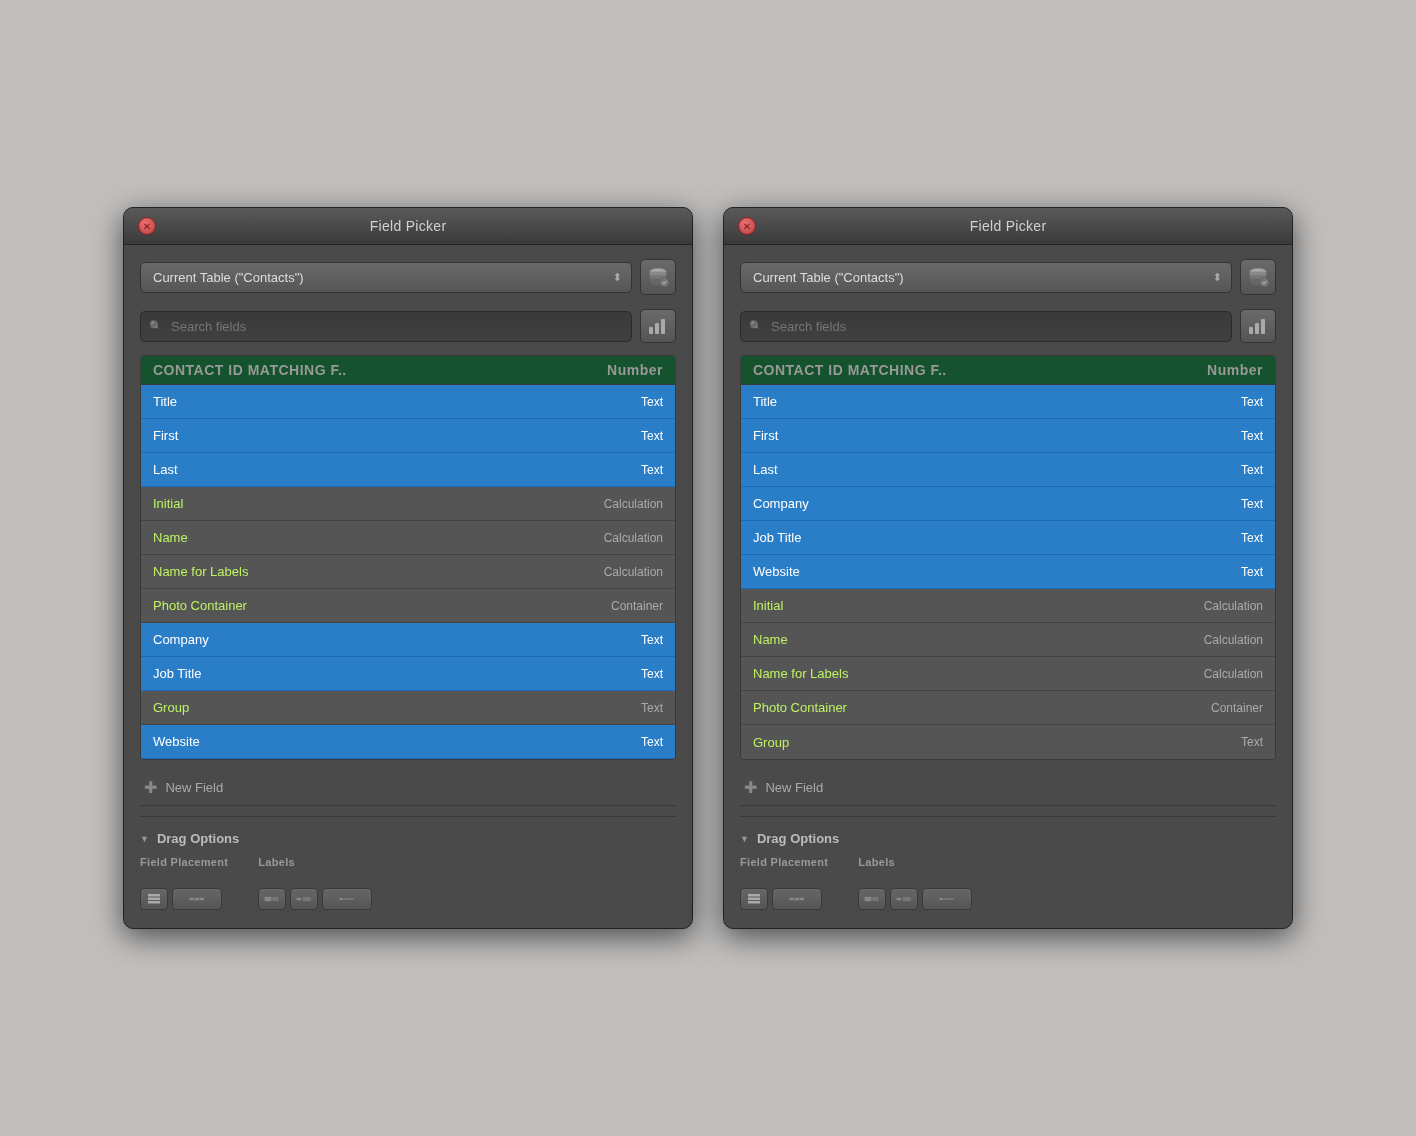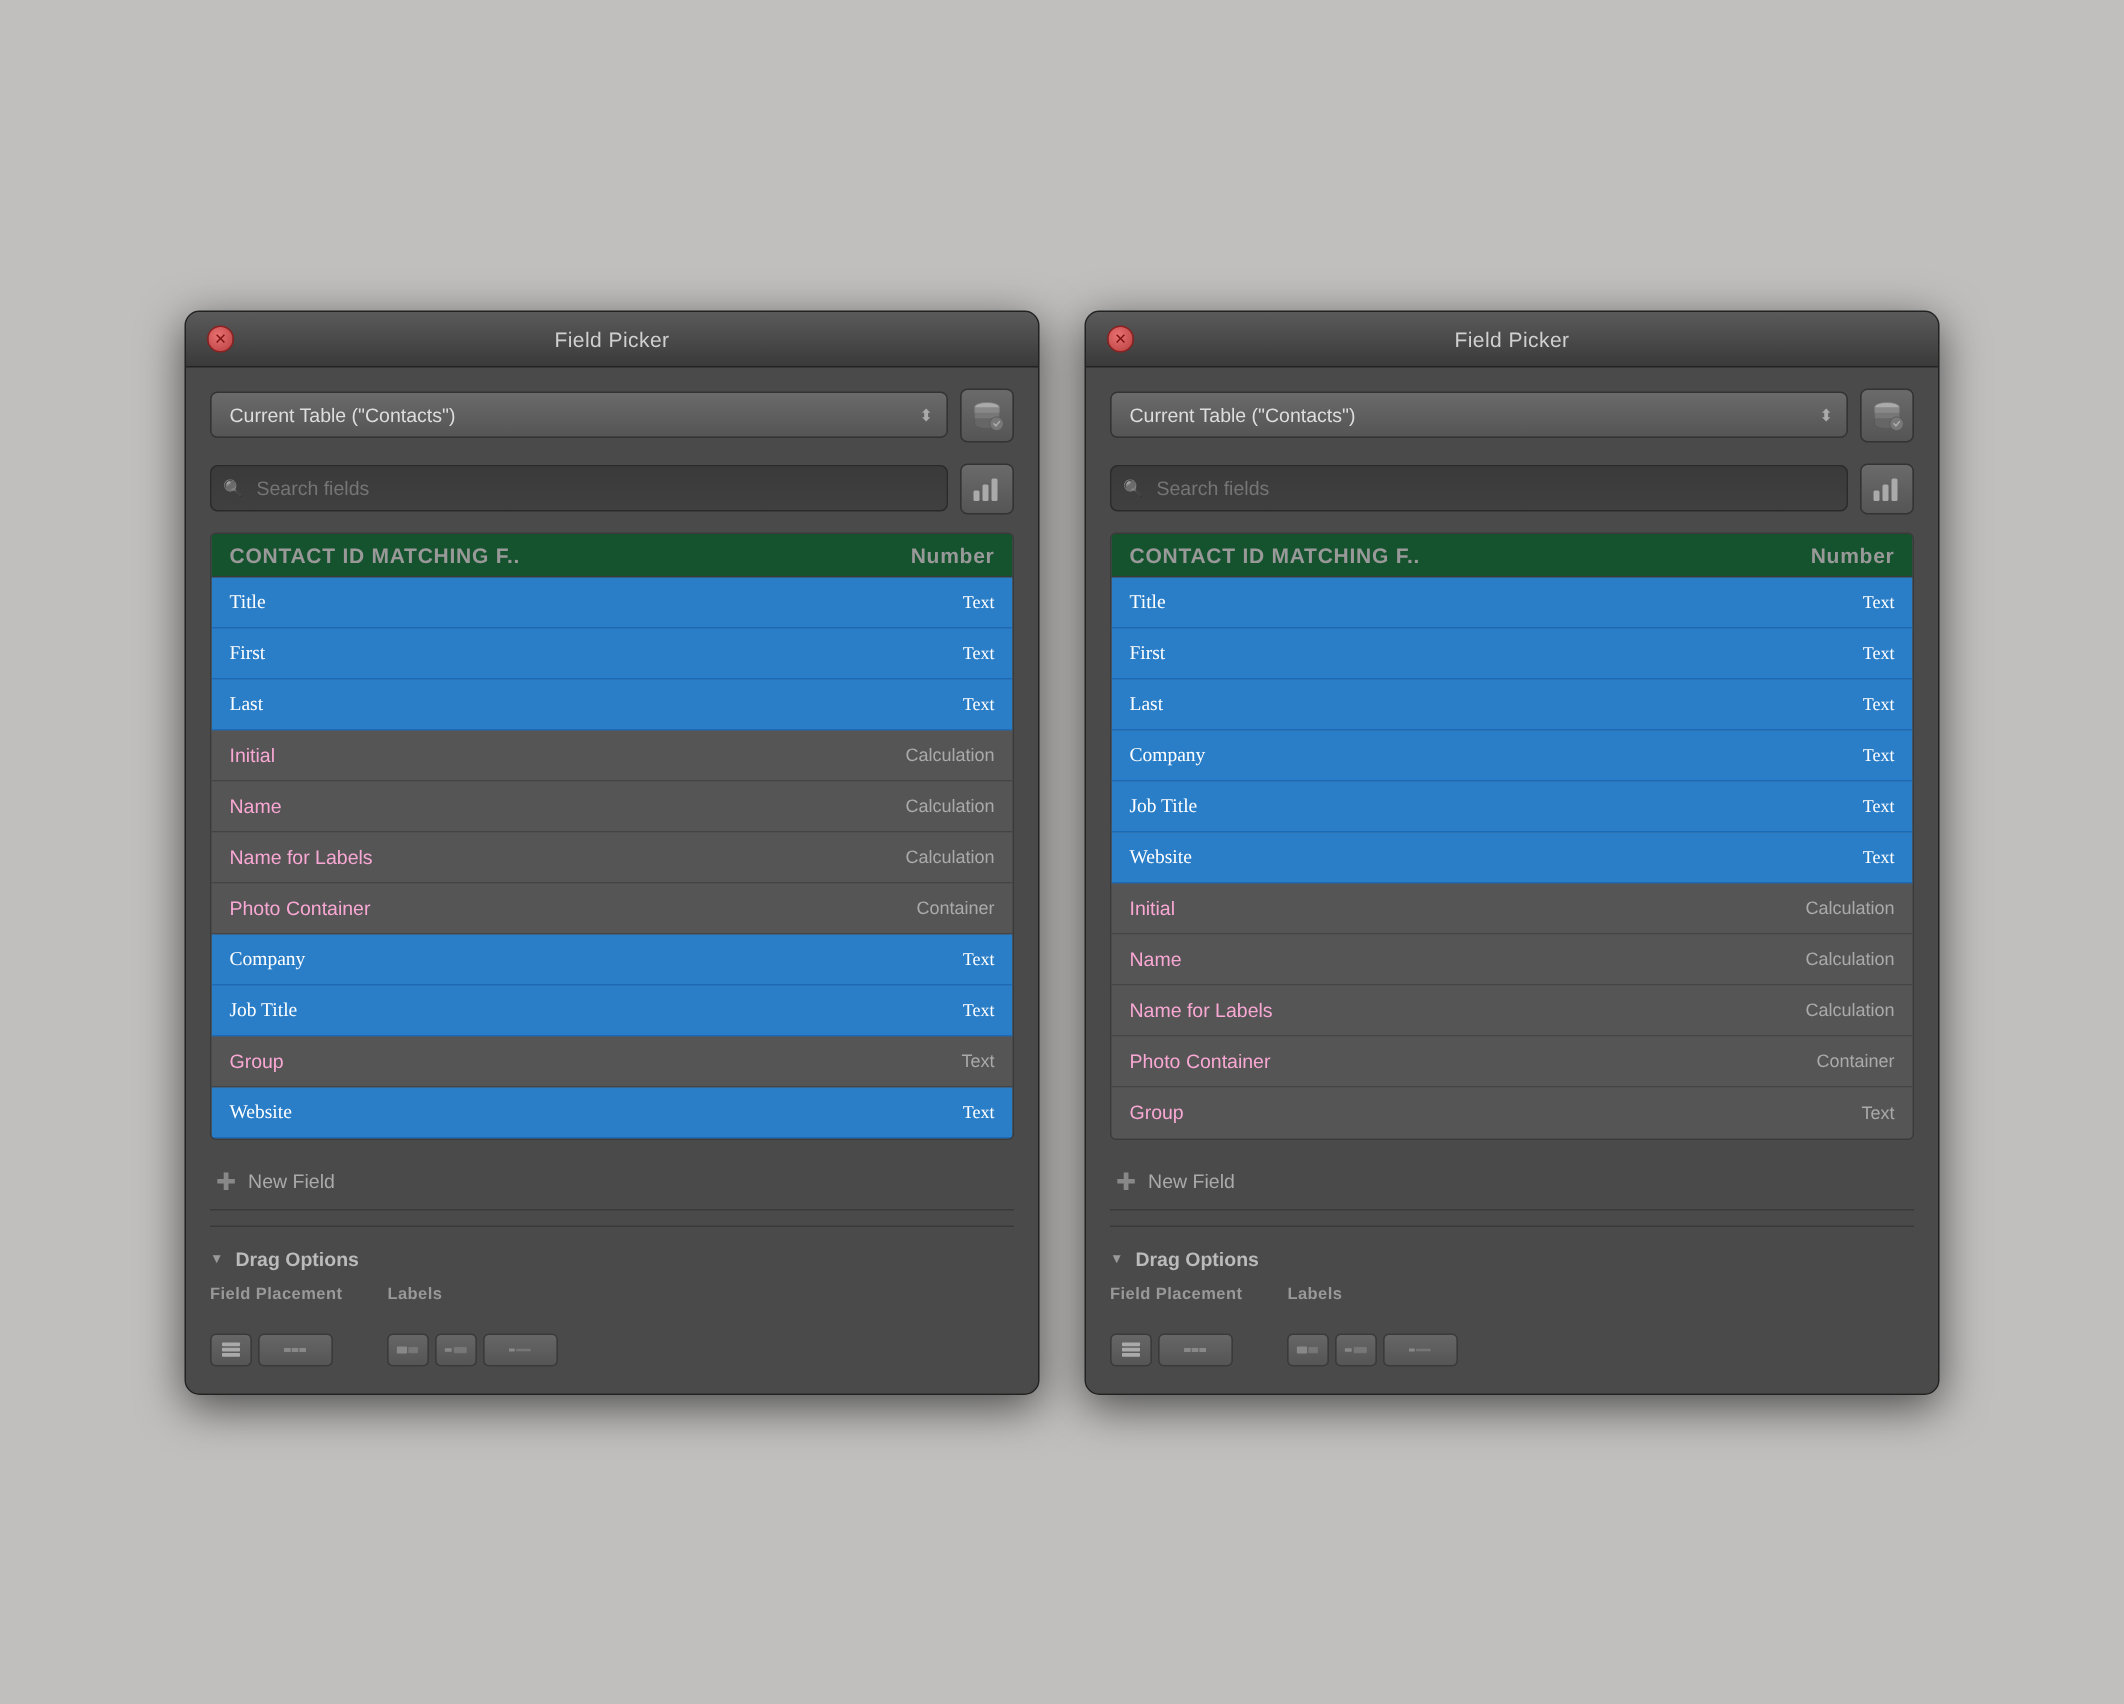--- a/index.html
+++ b/index.html
@@ -185,33 +185,32 @@
       border-bottom: 1px solid #444;
       cursor: pointer;
       min-height: 34px;
     }
     .field-row:last-child {
       border-bottom: none;
     }
     .field-row.selected {
       background: #2a7ec8;
       border-bottom: 1px solid #1a6ab8;
-      font-family: Liberation Serif, serif;
     }
     .field-row.selected .field-name {
       color: #fff;
     }
     .field-row.selected .field-type {
       color: #fff;
     }
     .field-row:not(.selected) {
       background: #555;
     }
     .field-name {
-      color: #f9a8d4;
+      color: #bef264;
       font-size: 13px;
     }
     .field-type {
       color: #aaa;
       font-size: 12px;
     }
     .new-field-btn {
       display: flex;
       align-items: center;
       gap: 8px;

